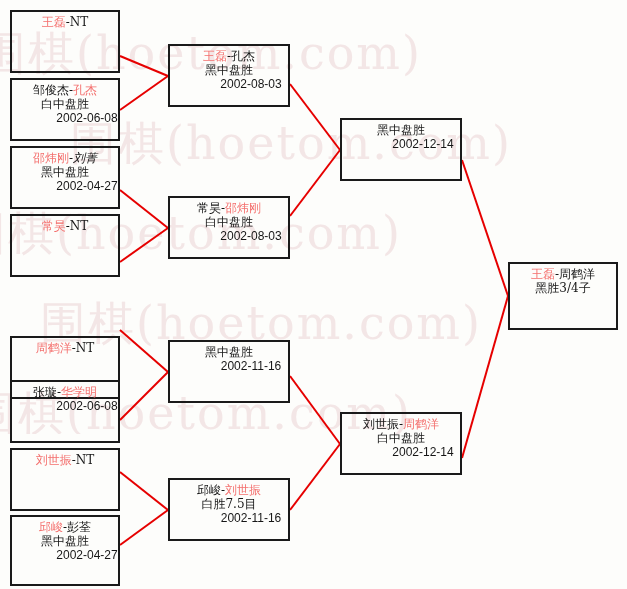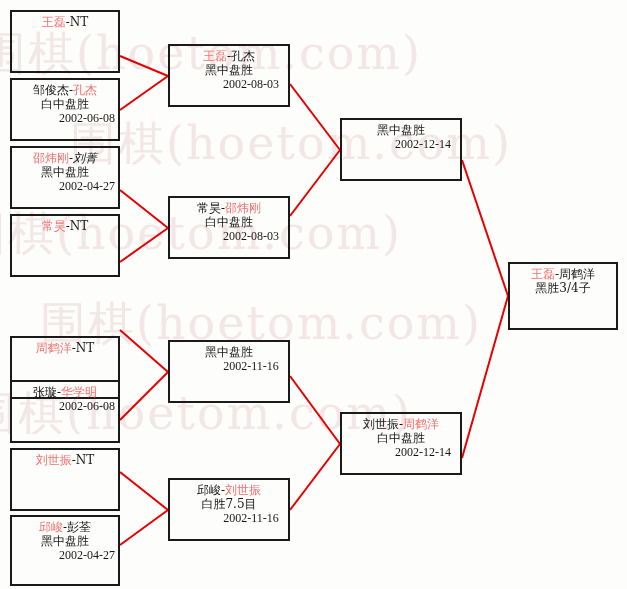--- a/index.html
+++ b/index.html
@@ -57,21 +57,21 @@
     line-height: 1.18;
     padding-top: 3px;
   }
   .match-line {
     display: block;
     font-size: 12px;
     color: #161616;
     white-space: nowrap;
   }
   .match-line.date {
-    font-family: Liberation Serif, serif;
+    font-family: Liberation Sans, sans-serif;
     letter-spacing: 0px;
     padding-left: 44px;
   }
   .sep {
     color: #161616;
   }
 </style>
 </head>
 <body>
 

